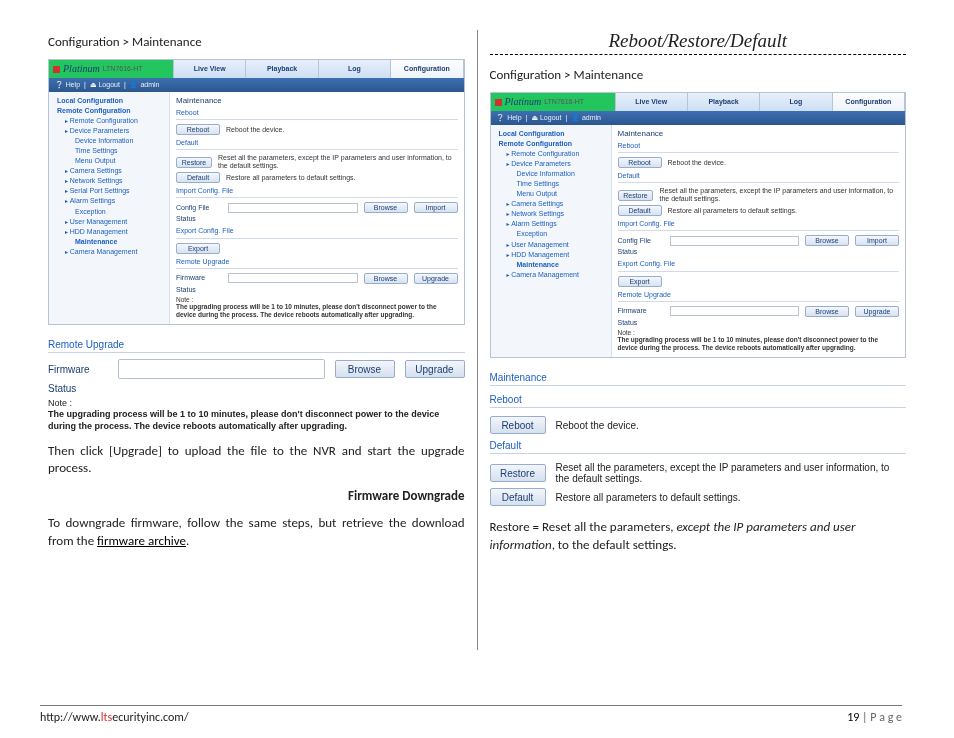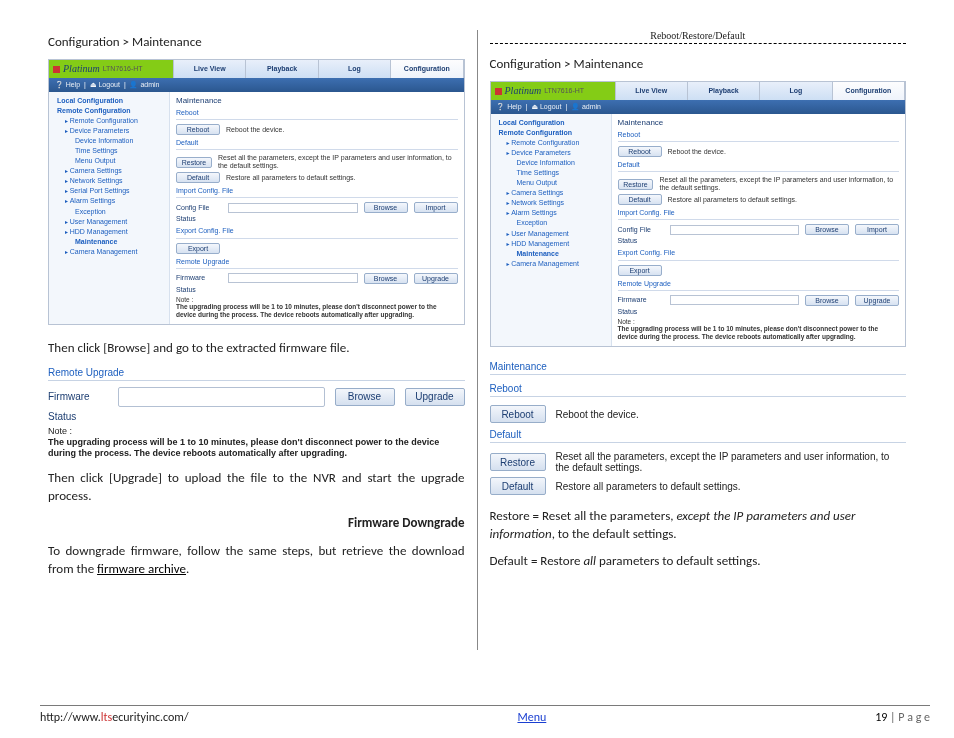--- a/index.html
+++ b/index.html
@@ -30,22 +30,23 @@
     width: 0;
     border-left: 1px solid #888;
     margin: 0 4px;
   }
   .breadcrumb, .section-title, .para {
     margin: 4px 0 10px 0;
   }
   .breadcrumb { font-size: 13px; }
   .section-title-right {
     text-align: center;
+    font-style: italic;
     font-family: Georgia, serif;
-    font-size: 10px;
+    font-size: 19px;
     margin-bottom: 2px;
   }
   .dashed-line {
     border: none;
     border-top: 1.5px dashed #000;
     margin: 0 0 12px 0;
   }
   .para { font-size: 13px; line-height: 1.35; }
   .justify { text-align: justify; }
   .bold { font-weight: bold; }
@@ -60,21 +61,21 @@
     line-height: 1.15;
     color: #1d3e72;
     margin: 6px 0 14px 0;
     width: 100%;
     box-sizing: border-box;
   }
   .nvr .topbar {
     display: flex;
     align-items: stretch;
     height: 18px;
-    background: #84cc16;
+    background: #22c55e;
   }
   .nvr .brand {
     width: 120px;
     display: flex;
     align-items: center;
     gap: 3px;
     padding-left: 4px;
   }
   .nvr .brand .dot { width: 7px; height: 7px; background:#c33; }
   .nvr .brand .script { font-family: cursive; font-style: italic; font-size: 10px; color:#1d3e72; }
@@ -207,21 +208,21 @@
     width: 56px; height: 18px;
     border:1px solid #97adc9; border-radius:2px;
     background: linear-gradient(#f3f6fb,#d5e0ef);
     font-size:10px; color:#1d3e72; cursor:pointer;
   }
   .maint .mtxt { color:#222; flex:1; }
 
   
   .footer {
     position: absolute;
-    left: 40px; right: 24px; bottom: 14px;
+    left: 40px; right: 52px; bottom: 14px;
     border-top: 1px solid #7a7a7a;
     padding-top: 4px;
     display: flex;
     justify-content: space-between;
     font-size: 12px;
   }
   .footer .menu { text-align:center; flex:1; }
   .footer .pageno { color:#666; }
   .footer a { color:#1a3fd1; text-decoration: underline; }
   .ital { font-style: italic; }
@@ -321,21 +322,20 @@
                 <span class="lbl-small">Status</span>
               </div>
             <div class="note">
               <span>Note :</span><br>
               <span class="b">The upgrading process will be 1 to 10 minutes, please don't disconnect power to the device during the process. The device reboots automatically after upgrading.</span>
             </div>
           </div>
         </div>
       </div>
 
-      <div class="para">Then click [Browse] and  go to the extracted firmware file.</div>
 
       <div class="snippet">
         <div class="heading">Remote Upgrade</div>
         <hr class="thin">
         <div class="irow">
           <span class="ilabel">Firmware</span>
           <input class="itxt" style="">
           <button class="ibtn">Browse</button>
           <button class="ibtn">Upgrade</button>
         </div>
@@ -473,28 +473,24 @@
         </div>
         <div class="mrow">
           <button class="mbtn">Default</button>
           <span class="mtxt">Restore all parameters to default settings.</span>
         </div>
       </div>
 
       <div class="para">
         <span>Restore = Reset all the parameters, </span><span class="ital">except the IP parameters and user information</span><span>, to the default settings.</span>
       </div>
-      <div class="para">
-        <span>Default = Restore </span><span class="ital">all</span><span> parameters to default settings.</span>
-      </div>
     </div>
   </div>
 
   <div class="footer">
     <div>
       <span>http://www.</span><span style="color:#c33">lts</span><span>ecurityinc.com/</span>
     </div>
-    <div class="menu"><a href="#">Menu</a></div>
     <div class="pageno">
       <span style="color:#000000">19</span><span> | P a g e</span>
     </div>
   </div>
 </div>
 
 </body></html>

